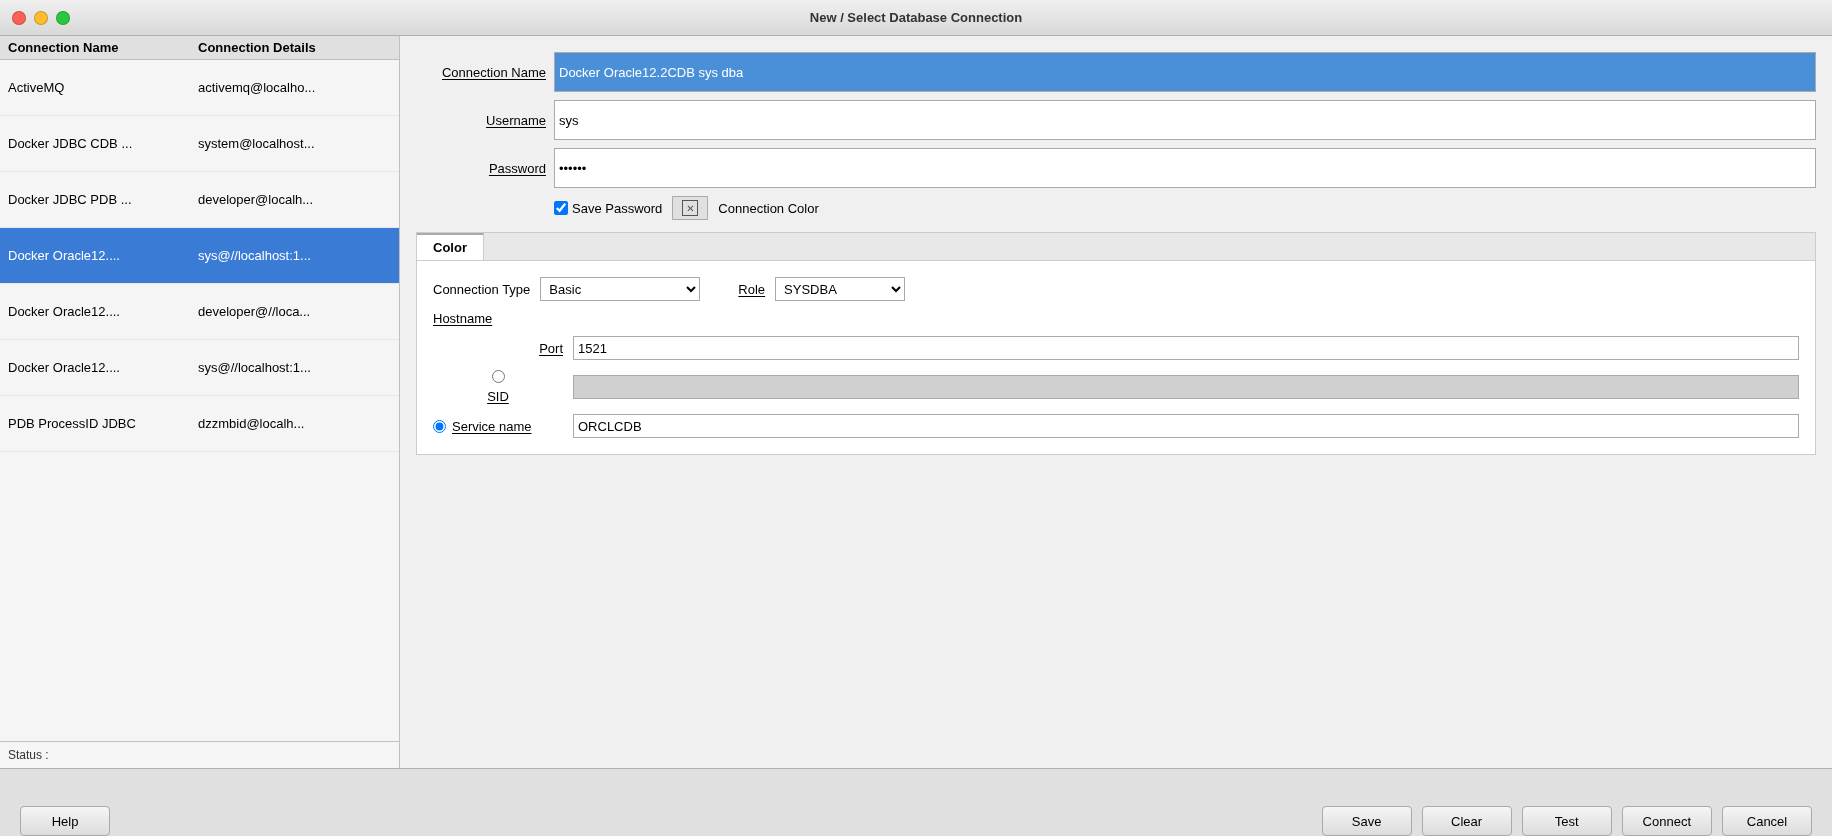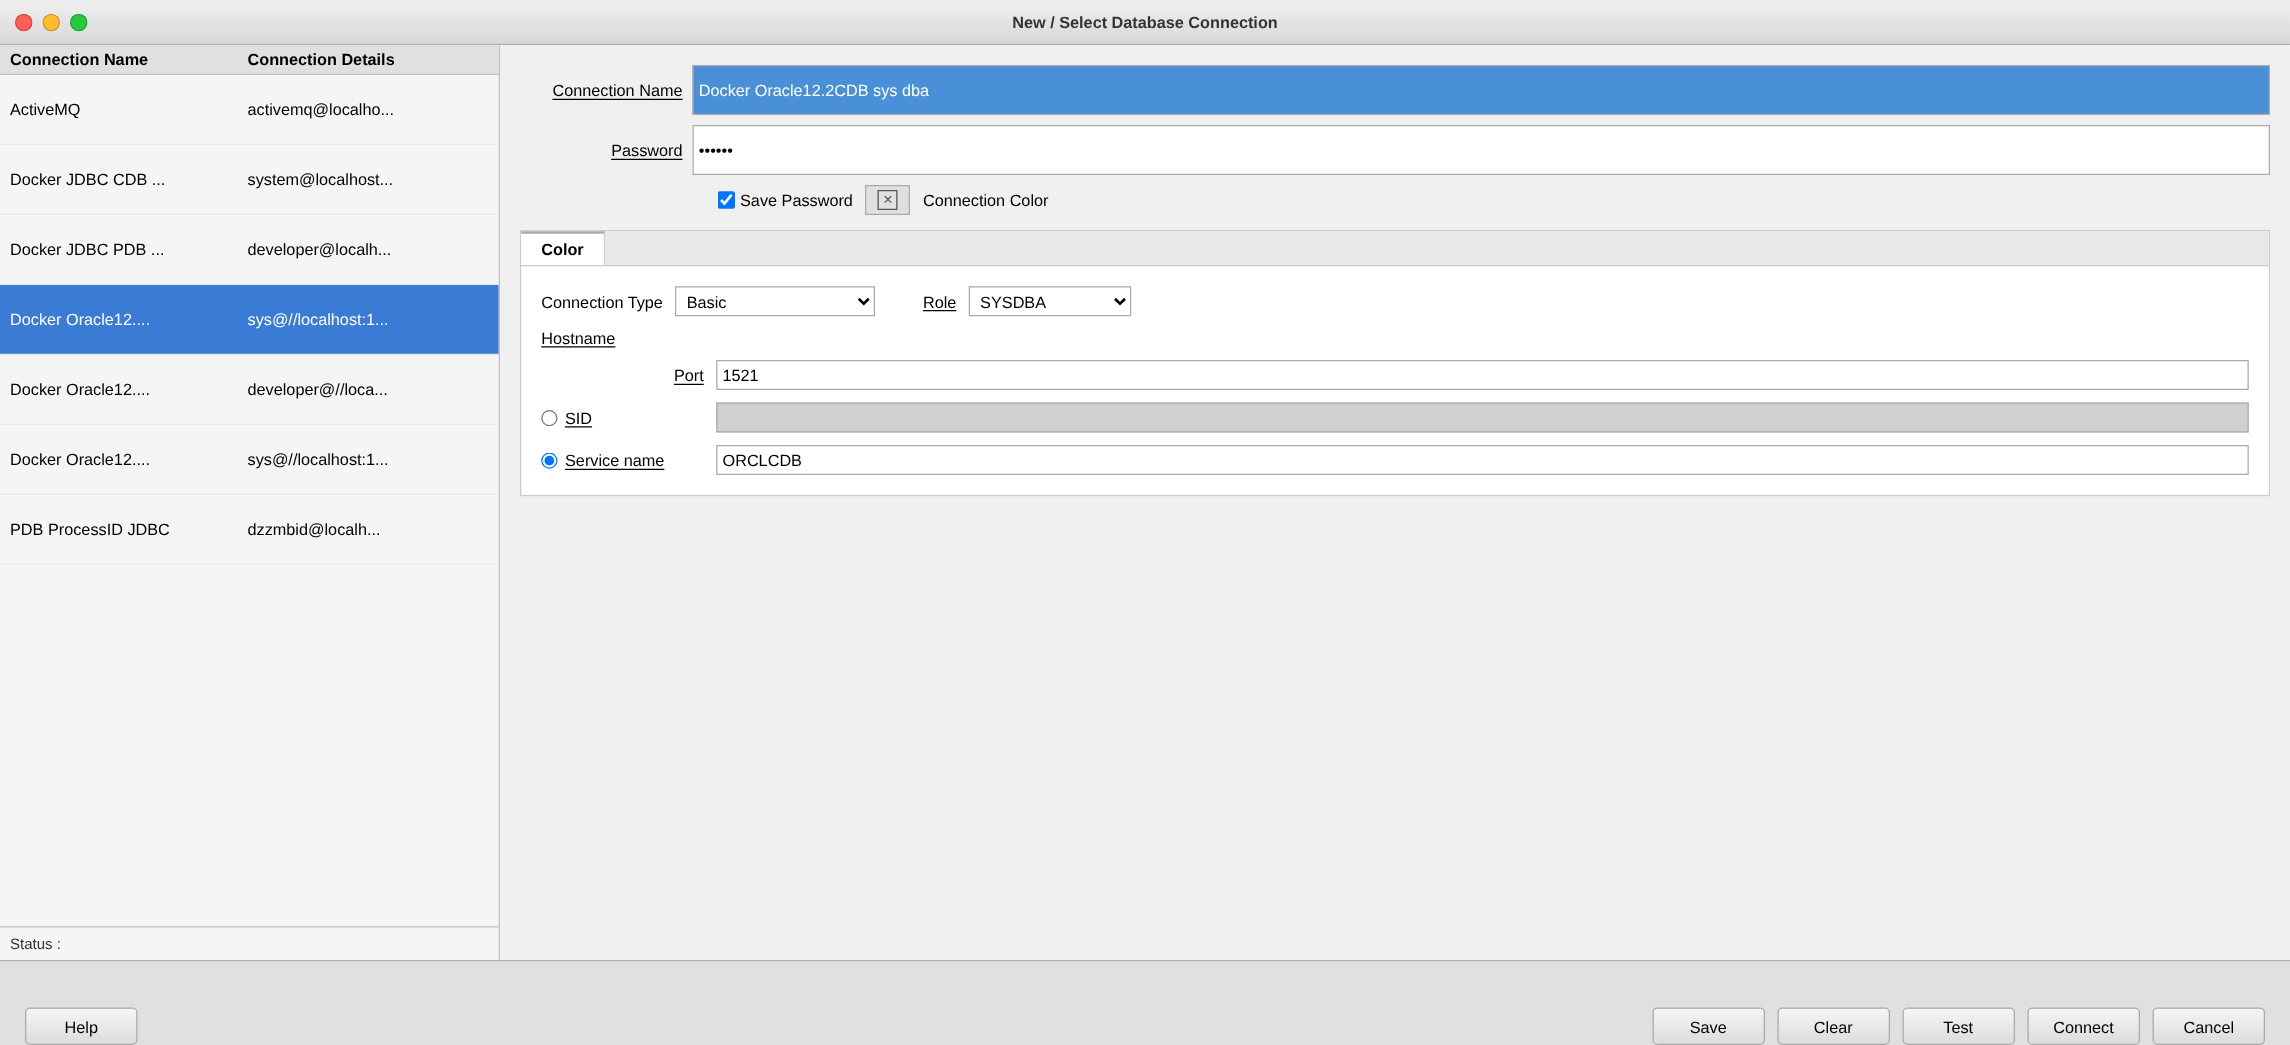--- a/index.html
+++ b/index.html
@@ -126,21 +126,20 @@
       display: flex;
       align-items: center;
       gap: 10px;
       padding-left: 138px;
     }
     .checkbox-label {
       display: flex;
       align-items: center;
       gap: 4px;
       font-size: 13px;
-      margin-left: 20px;
     }
     .color-btn {
       width: 36px;
       height: 24px;
       border: 1px solid #aaa;
       background: #e0e0e0;
       display: flex;
       align-items: center;
       justify-content: center;
       cursor: pointer;
@@ -321,20 +320,24 @@
     </div>
   </div>
 
   <div class="right-panel">
 
     <div class="form-row">
       <span class="form-label underline">Connection Name</span>
       <input class="form-input selected-input" type="text" value="Docker Oracle12.2CDB sys dba" style="">
     </div>
 
+    <div class="form-row">
+      <span class="form-label underline">Username</span>
+      <input class="form-input" type="text" value="sys" style="">
+    </div>
 
     <div class="form-row">
       <span class="form-label underline">Password</span>
       <input class="form-input" type="password" value="123456" style="">
     </div>
 
     <div class="save-password-row">
       <label class="checkbox-label">
         <input type="checkbox" checked="" style="">
         <span>Save Password</span>
@@ -372,21 +375,21 @@
         <div class="oracle-row">
           <span class="oracle-label underline" style="width:130px;display:inline-block;">Hostname</span>
         </div>
 
         <div class="oracle-row">
           <span class="oracle-label underline" style="width:130px;display:inline-block;text-align:right;">Port</span>
           <input class="oracle-input" type="text" value="1521" style="">
         </div>
 
         <div class="oracle-row">
-          <div class="radio-group" style="width:130px;flex-shrink:0;">
+          <div class="radio-group" style="width:130px;flex-shrink:0;flex-direction:column;">
             <input type="radio" name="sid-service" id="radio-sid" style="">
             <label for="radio-sid" class="oracle-label underline">SID</label>
           </div>
           <input class="oracle-input disabled" type="text" disabled="" value="" style="">
         </div>
 
         <div class="oracle-row">
           <div class="radio-group" style="width:130px;flex-shrink:0;">
             <input type="radio" name="sid-service" id="radio-service" checked="" style="">
             <label for="radio-service" class="oracle-label underline">Service name</label>

